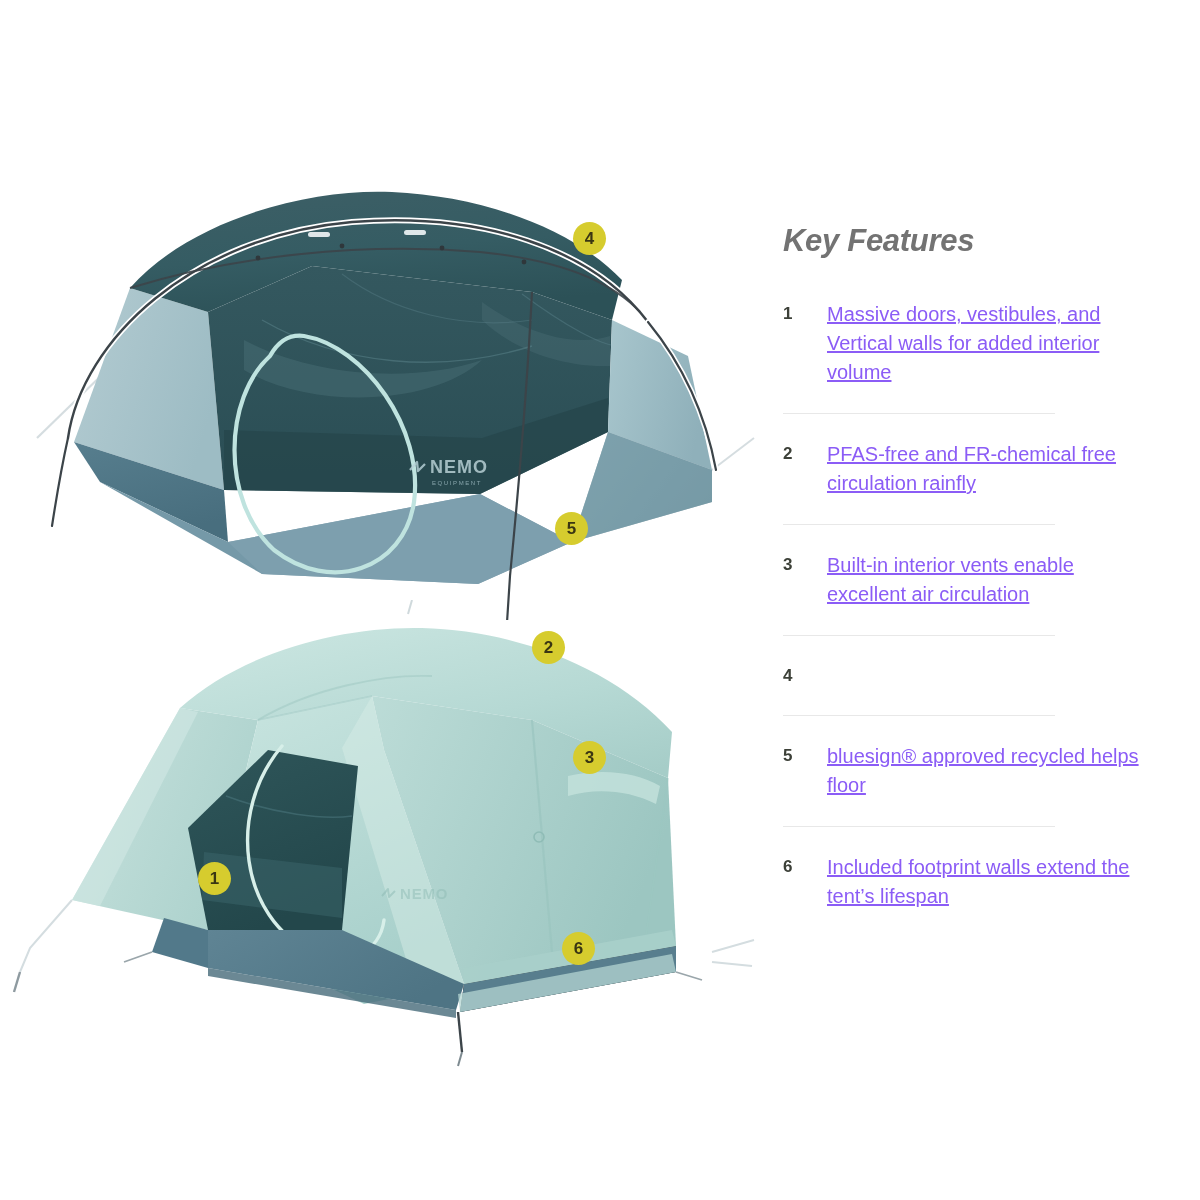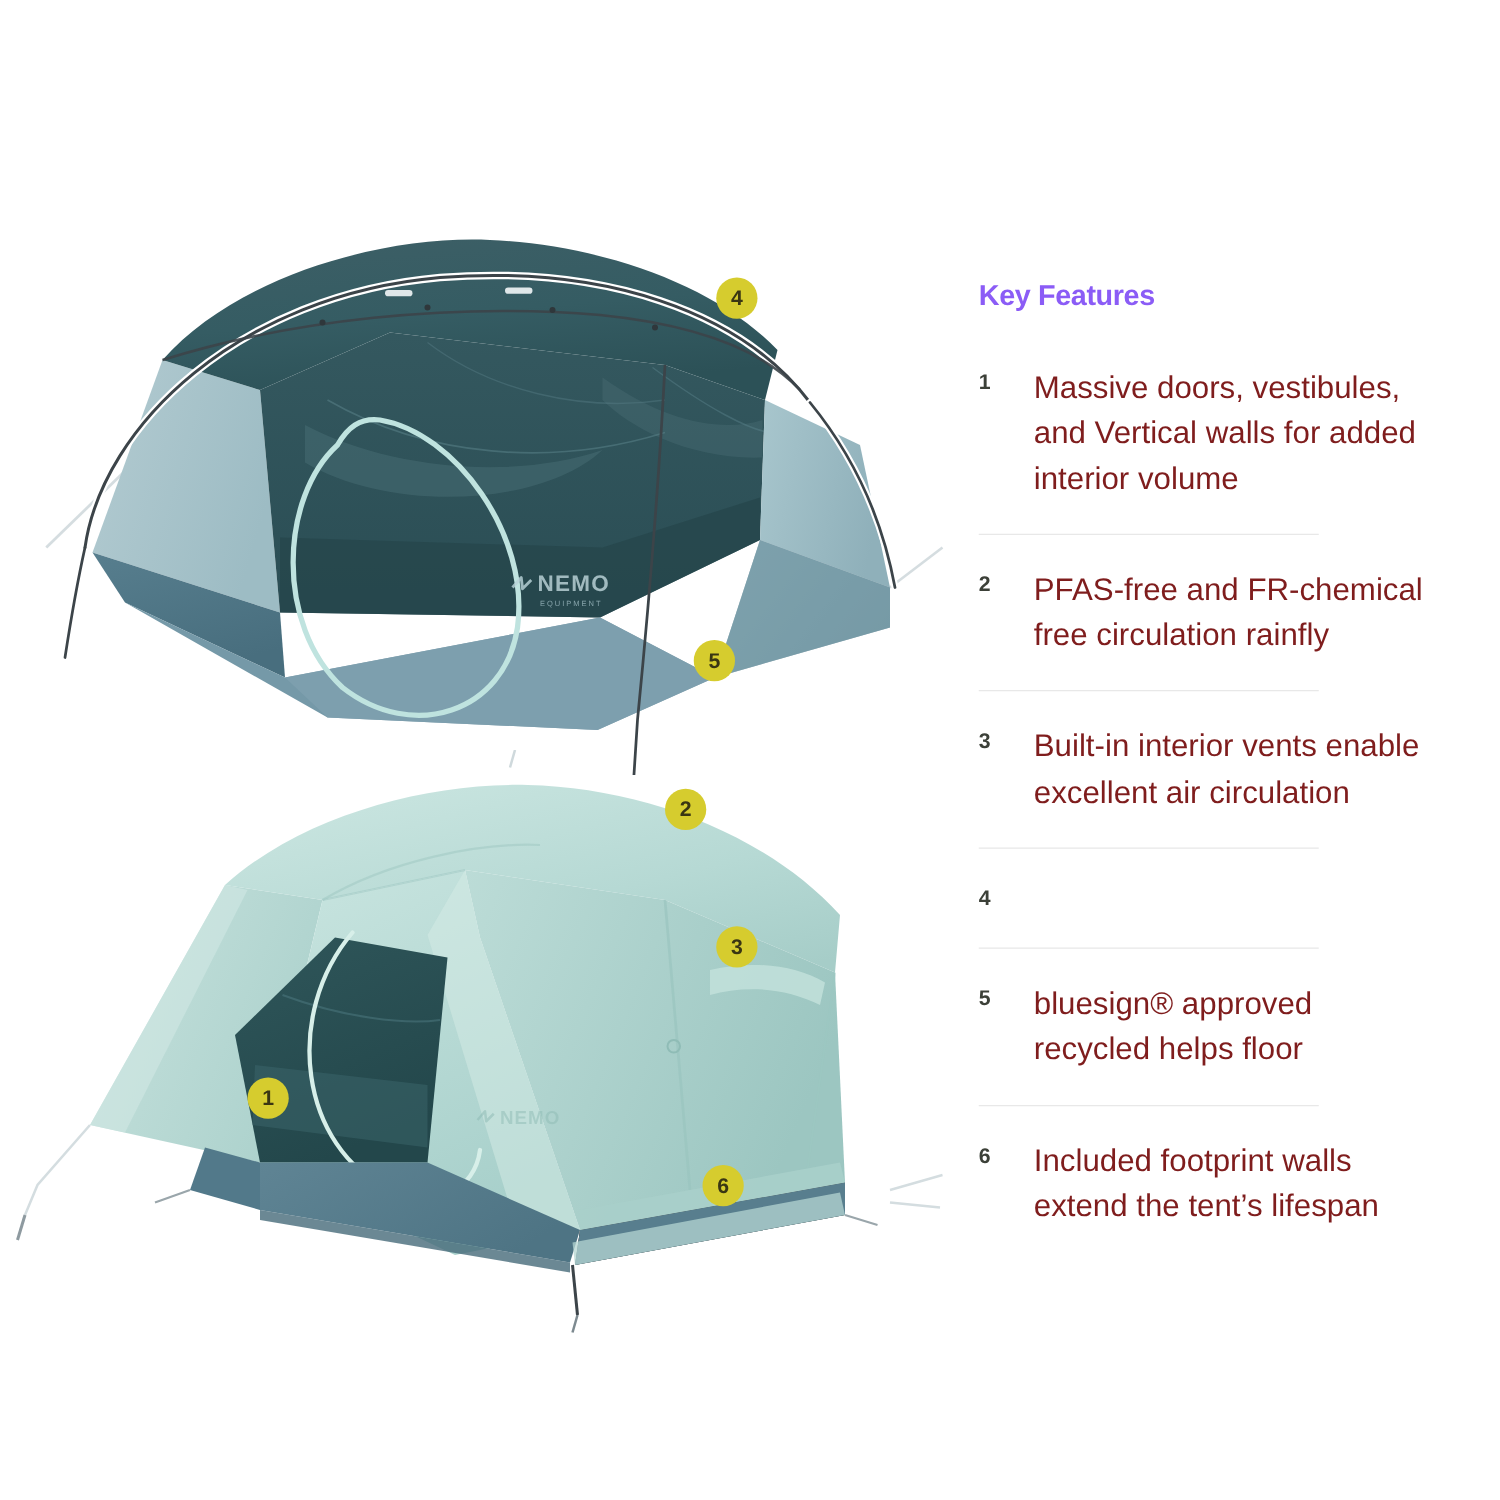--- a/index.html
+++ b/index.html
@@ -56,26 +56,27 @@
   }
 
   
   #features {
     position: absolute;
     left: 783px;
     top: 225px;
     width: 360px;
   }
   #features-title {
-    font-size: 23px;
+    font-size: 31px;
     font-weight: 700;
-    color: #8b5cf6;
+    color: #737373;
     letter-spacing: -0.3px;
     margin: 0 0 44px 0;
     line-height: 1;
+    font-style: italic;
   }
   .feature-row {
     display: flex;
     align-items: flex-start;
     padding-bottom: 26px;
     margin-bottom: 0;
   }
   .feature-row + .feature-divider { }
   .feature-divider {
     height: 1px;
@@ -87,24 +88,25 @@
     width: 44px;
     flex: 0 0 44px;
     font-size: 17px;
     font-weight: 700;
     color: #3c4038;
     line-height: 1.55;
     padding-top: 1px;
   }
   .feature-text {
     flex: 1 1 auto;
-    font-size: 25px;
-    color: #7f1d1d;
+    font-size: 20px;
+    color: #8b5cf6;
     line-height: 1.45;
     font-weight: 400;
+    text-decoration: underline;
   }
   .feature-text sup {
     font-size: 0.58em;
     vertical-align: super;
     line-height: 0;
   }
 </style>
 </head>
 <body>
 

